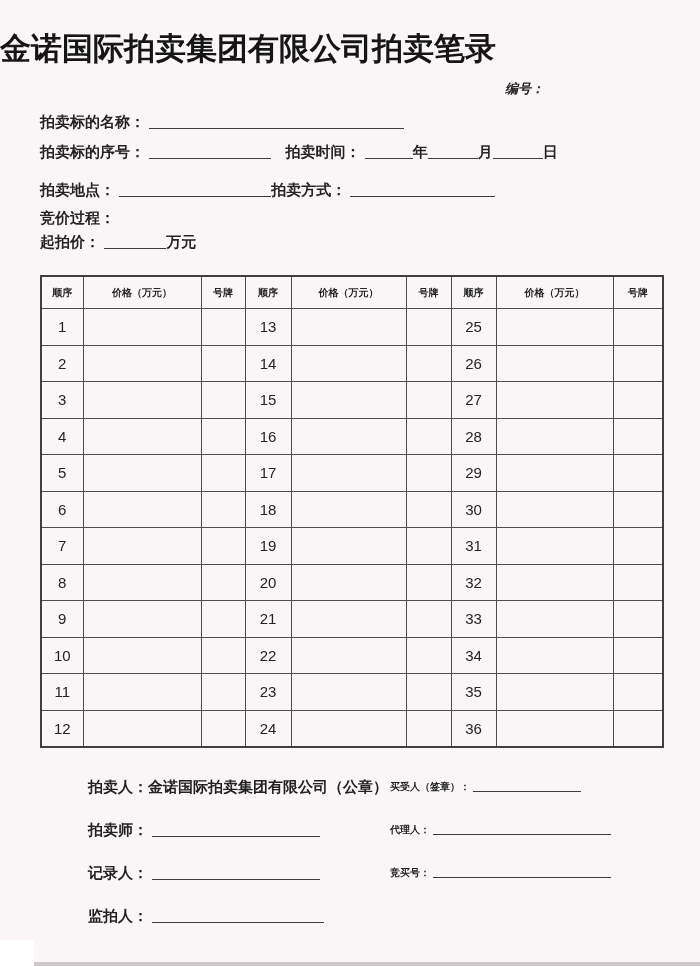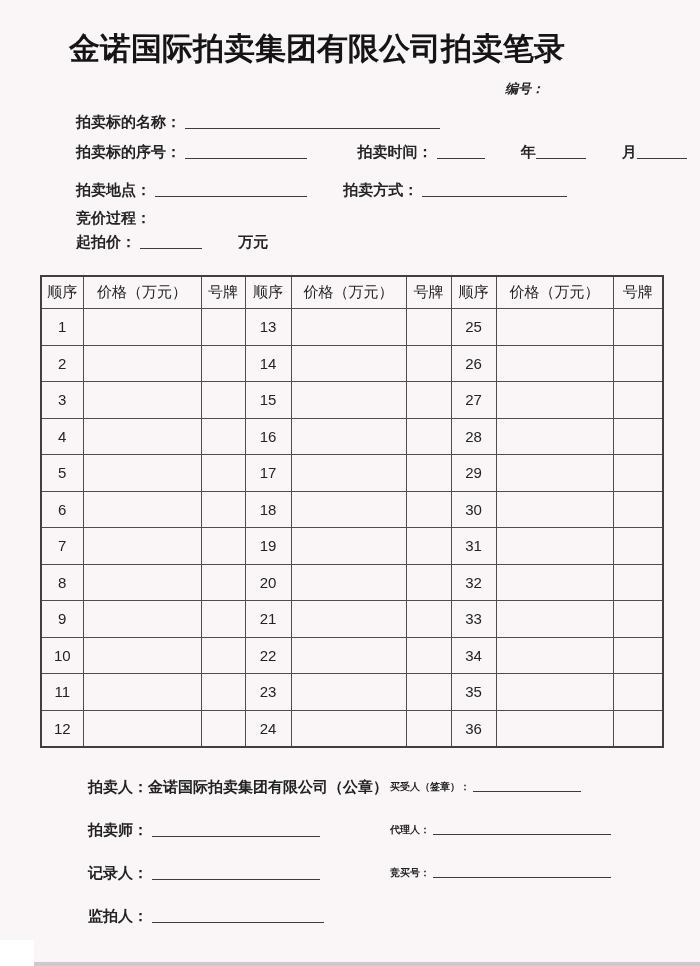--- a/index.html
+++ b/index.html
@@ -7,53 +7,52 @@
     position:relative;
     width:700px; height:966px;
     background:#faf6f7;
     font-family:"Liberation Sans", sans-serif;
     color:#222;
     overflow:hidden;
   }
   .doc-title {
     position:absolute; top:28px; left:0; width:700px;
     padding-right:66px; box-sizing:border-box;
-    text-align:center;
     font-size:31px; font-weight:bold; color:#151515;
     letter-spacing:0px; white-space:nowrap;
   }
   .serial {
     position:absolute; top:80px; left:505px;
     font-size:13px; font-weight:bold;font-style:italic;
   }
   .frow {
     position:absolute; left:40px;
     font-size:15px; font-weight:bold; color:#242424;
     white-space:nowrap; line-height:20px;
   }
-  .lbl { font-weight:bold;margin-left:36px; }
+  .lbl { font-weight:bold; }
   .blank {
     display:inline-block;
     border-bottom:1.5px solid #3c3c3c;
     height:13px; vertical-align:-2px;
   }
   .gap { display:inline-block; }
 
   table.bid {
     position:absolute; top:275px; left:40px;
     border-collapse:collapse; table-layout:fixed;
     background:transparent;
     border:2px solid #3f3f3f;
   }
   table.bid th, table.bid td {
     border:1.2px solid #4d4d4d;
     padding:0; text-align:center;
     color:#242424;
   }
-  table.bid th { height:31px; font-size:15px; font-weight:400;margin-top:40px; }
+  table.bid th { height:31px; font-size:10px; font-weight:700;margin-top:40px; }
   table.bid td { height:35.5px; font-size:15px; font-weight:normal; }
 
   .sig-left  { position:absolute; left:40px;  font-size:15px; font-weight:bold; white-space:nowrap;margin-left:48px; }
   .sig-right { position:absolute; left:390px; font-size:10px; font-weight:bold; white-space:nowrap; }
 
   .scan-corner {
     position:absolute; left:0; bottom:0;
     width:34px; height:26px; background:#ffffff;
   }
   .scan-shadow {

